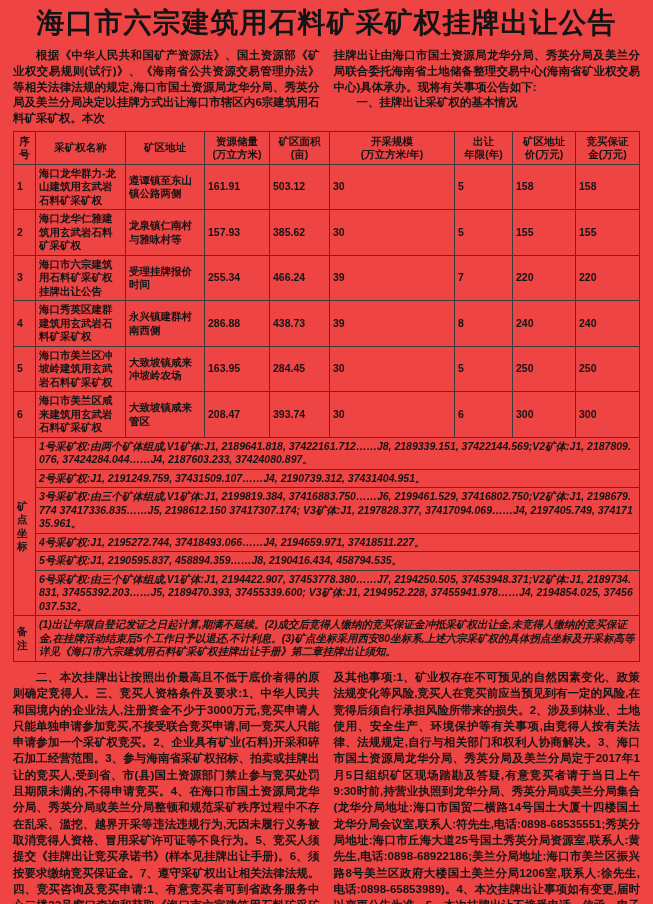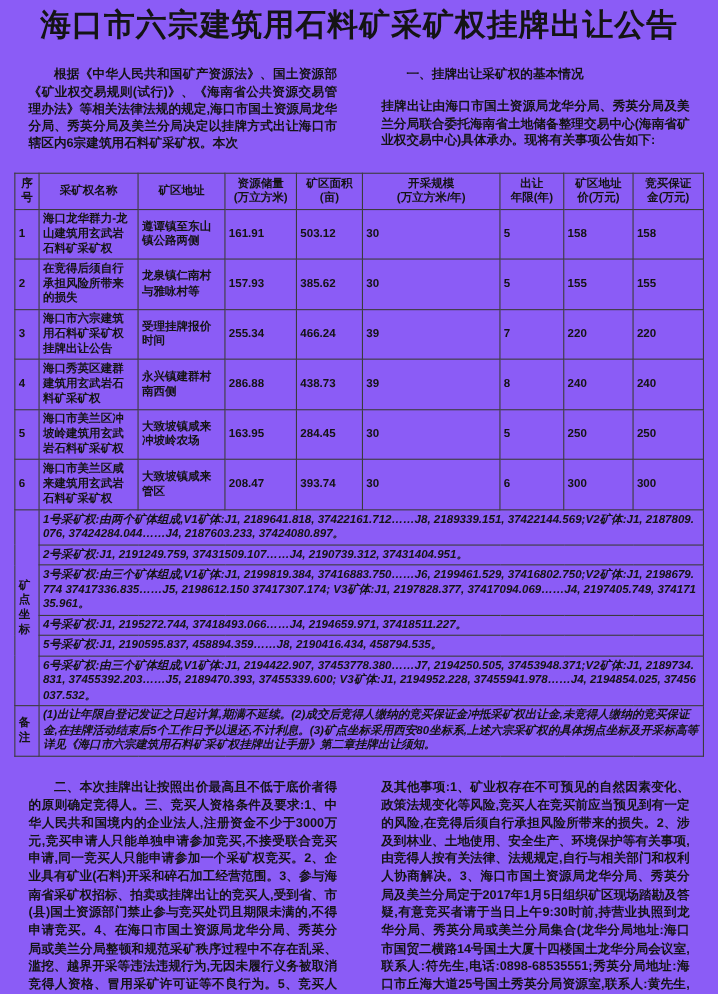--- a/index.html
+++ b/index.html
@@ -1,30 +1,30 @@
 <!DOCTYPE html>
 <html><head>
 <meta charset="utf-8">
 <style>
   html,body{margin:0;padding:0;background:#e8e8e8;}
   .page{
-    width:653px;height:904px;margin:0 auto;background:#8b5cf6;color:#141414;
+    width:653px;height:904px;margin:0 auto;background:#ef4444;color:#141414;
     box-sizing:border-box;padding:5px 13px 0 13px;overflow:hidden;
     font-family:"Liberation Sans","DejaVu Sans",sans-serif;
     font-weight:600;
   }
   .title{
     text-align:center;font-size:28px;font-weight:bold;letter-spacing:1px;
     margin:2px 0 9px 0;line-height:32px;white-space:nowrap;
   }
   .two-col{display:flex;gap:14px;}
   .col{flex:1;min-width:0;}
   .intro{font-size:11.5px;line-height:15.8px;text-align:justify;margin-bottom:4px;}
   .indent{text-indent:2em;}
-  .para{margin:13px;}
+  .para{margin:0;}
   table.rights{
     width:100%;border-collapse:collapse;table-layout:fixed;margin-top:1px;
   }
   table.rights th,table.rights td{
     border:1px solid #3c3c3c;vertical-align:middle;overflow:hidden;
   }
   table.rights th{
     font-size:10.5px;font-weight:bold;text-align:center;line-height:13px;
     padding:3px 1px;white-space:pre-line;
   }
@@ -46,22 +46,22 @@
 
 <div class="page">
 
   <div class="title">海口市六宗建筑用石料矿采矿权挂牌出让公告</div>
 
   <div class="two-col intro">
     <div class="col">
       <p class="para indent">根据《中华人民共和国矿产资源法》、国土资源部《矿业权交易规则(试行)》、《海南省公共资源交易管理办法》等相关法律法规的规定,海口市国土资源局龙华分局、秀英分局及美兰分局决定以挂牌方式出让海口市辖区内6宗建筑用石料矿采矿权。本次</p>
     </div>
     <div class="col">
+      <p class="para">挂牌出让由海口市国土资源局龙华分局、秀英分局及美兰分局联合委托海南省土地储备整理交易中心(海南省矿业权交易中心)具体承办。现将有关事项公告如下:</p>
       <p class="para indent">一、挂牌出让采矿权的基本情况</p>
-      <p class="para">挂牌出让由海口市国土资源局龙华分局、秀英分局及美兰分局联合委托海南省土地储备整理交易中心(海南省矿业权交易中心)具体承办。现将有关事项公告如下:</p>
     </div>
   </div>
 
   <table class="rights">
     <colgroup>
       <col style="width:22px">
         <col style="width:90px">
         <col style="width:79px">
       <col style="width:65px">
         <col style="width:60px">
@@ -94,21 +94,21 @@
       <td>遵谭镇至东山镇公路两侧</td>
       <td>161.91</td>
       <td>503.12</td>
       <td>30</td>
       <td>5</td>
       <td>158</td>
       <td>158</td>
     </tr>
     <tr>
       <td class="seq">2</td>
-      <td>在竞得后须自行承担风险所带来的损失</td>
+      <td>海口龙华仁雅建筑用玄武岩石料矿采矿权</td>
       <td>龙泉镇仁南村与雅咏村等</td>
       <td>157.93</td>
       <td>385.62</td>
       <td>30</td>
       <td>5</td>
       <td>155</td>
       <td>155</td>
     </tr>
     <tr>
       <td class="seq">3</td>

